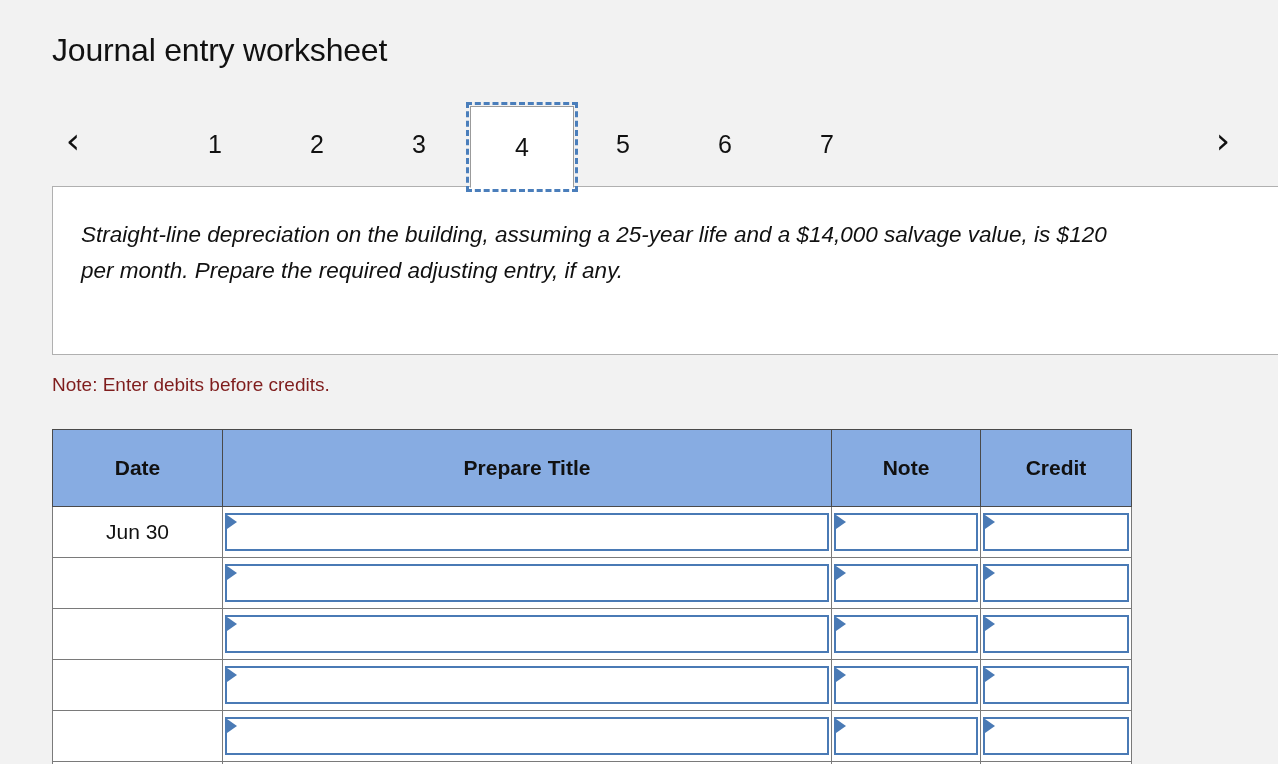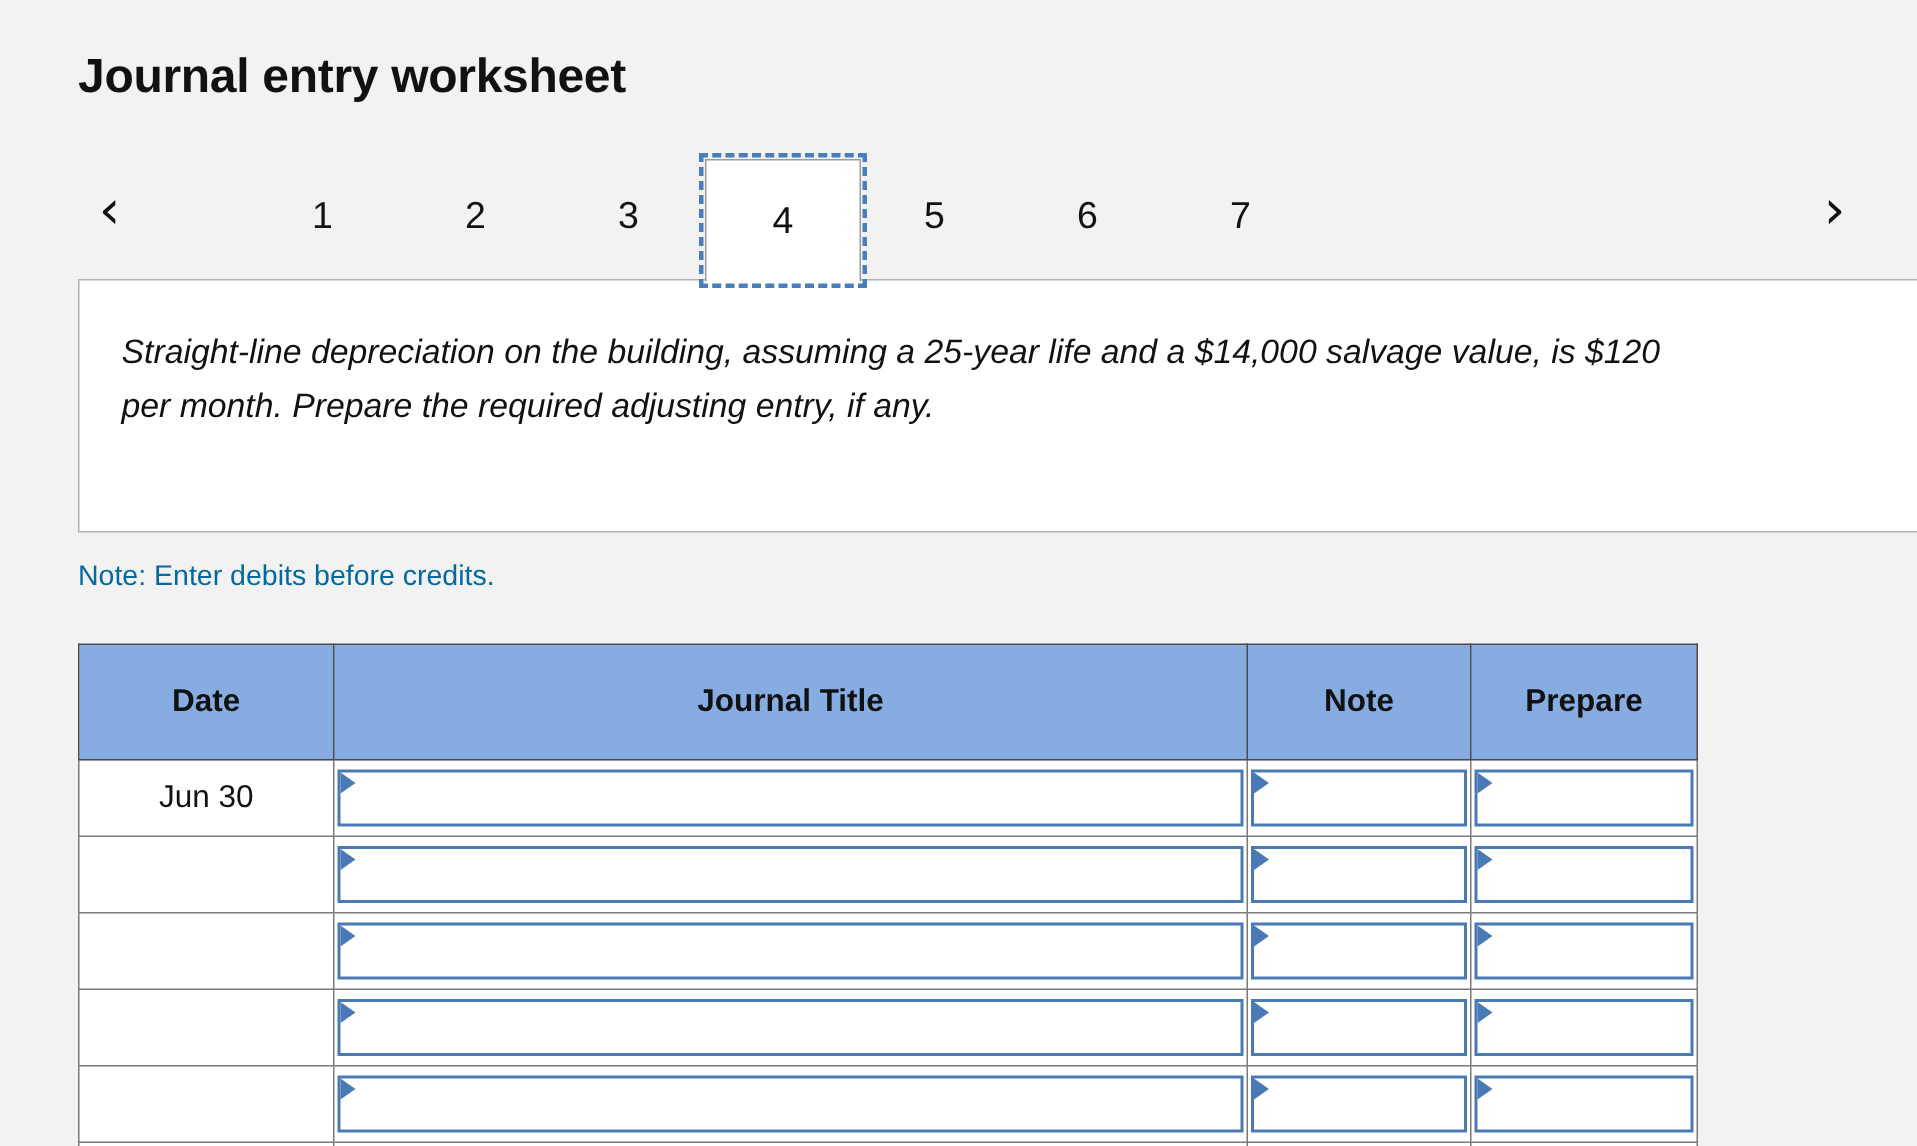--- a/index.html
+++ b/index.html
@@ -20,21 +20,21 @@
     width: 1278px;
     height: 764px;
   }
 
   
   .page-title {
     position: absolute;
     left: 52px;
     top: 32px;
     font-size: 32px;
-    font-weight: bold;
+    font-weight: normal;
     letter-spacing: -0.2px;
     color: #111111;
     white-space: nowrap;
   }
 
   
   .tabbar {
     position: absolute;
     left: 52px;
     top: 102px;
@@ -115,21 +115,21 @@
     line-height: 36px;
     color: #111111;
   }
 
   
   .note {
     position: absolute;
     left: 52px;
     top: 374px;
     font-size: 19px;
-    color: #0369a1;
+    color: #7f1d1d;
     white-space: nowrap;
     text-align: right;
   }
 
   
   .journal {
     position: absolute;
     left: 52px;
     top: 429px;
     width: 1079px;
@@ -230,23 +230,23 @@
   <table class="journal">
     <colgroup>
       <col class="col-date">
       <col class="col-title">
       <col class="col-debit">
       <col class="col-credit">
     </colgroup>
     <thead>
       <tr>
           <th>Date</th>
-          <th>Journal Title</th>
+          <th>Prepare Title</th>
           <th>Note</th>
-          <th>Prepare</th>
+          <th>Credit</th>
         </tr>
     </thead>
     <tbody>
         <tr>
           <td class="date-cell">Jun 30</td>
           <td class="input-cell">
             <div class="input-box">
               <span class="marker"></span>
               <span class="field"></span>
             </div>

